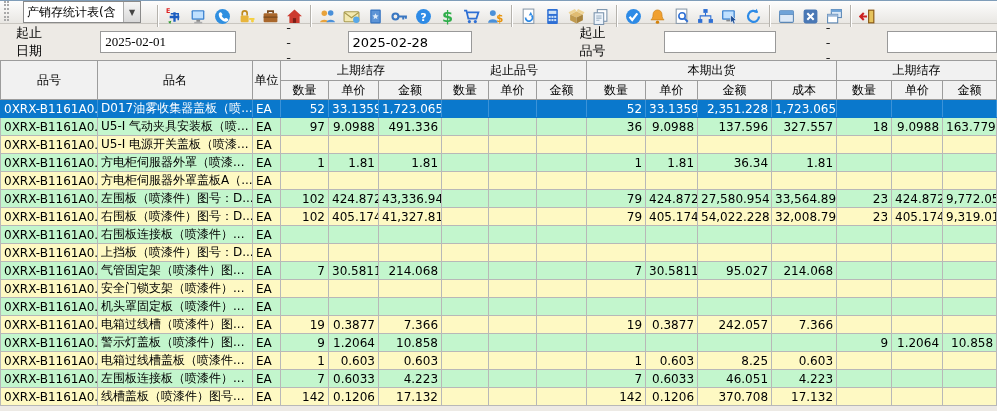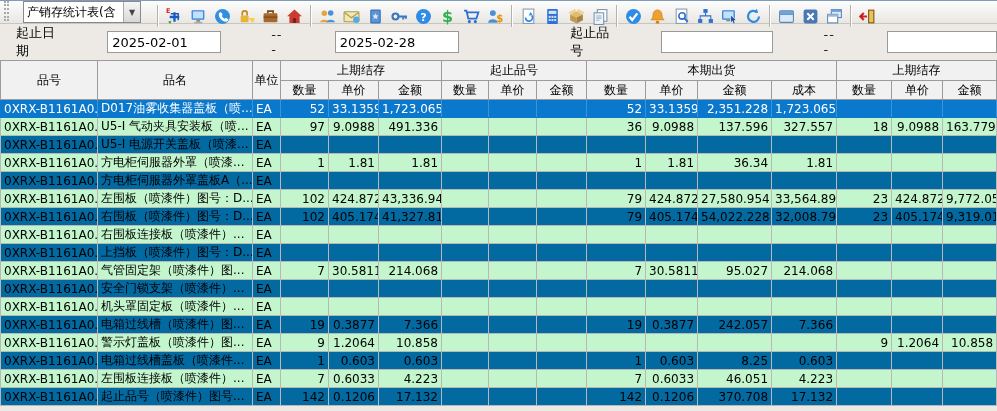--- a/index.html
+++ b/index.html
@@ -44,25 +44,25 @@
   
   .filterbar {
     height:36px; display:flex; align-items:center;
     background:#edeae5; padding-left:16px; font-size:13px;gap:44px;
   }
   .f-label { margin-right:6px; }
   .f-input {
     height:22px; border:1px solid #999; background:#fff; padding:0 4px;
     font-size:13px; font-family:inherit;
   }
-  .w1 { width:114px; } .w2 { width:124px; } .w3 { width:112px; } .w4 { width:110px; }
+  .w1 { width:136px;font-family:Liberation Serif, serif; } .w2 { width:124px; } .w3 { width:112px; } .w4 { width:110px; }
   .dashes { margin:0 6px; color:#222; letter-spacing:1px; }
   .gap { width:30px; }
   
-  table { border-collapse:collapse; table-layout:fixed; width:997px; background:#0369a1; }
+  table { border-collapse:collapse; table-layout:fixed; width:997px; background:#fef9c3; }
   th, td { border:1px solid #b8b8b8; overflow:hidden; white-space:nowrap; }
   thead th {
     background:#f1f1f1; border-color:#9c9c9c; font-weight:normal;
     text-align:center; font-size:12px;
   }
   .h-group { height:20px; }
   .h-sub   { height:19px;margin-top:8px; }
   tbody td { height:18px; padding:0 3px; font-size:12px; }
   td.num { text-align:right; }
   td.txt { text-align:left; }
@@ -634,21 +634,21 @@
         <td class="num">7</td>
         <td class="num">0.6033</td>
         <td class="num">46.051</td>
         <td class="num">4.223</td>
         <td class="num"></td>
         <td class="num"></td>
         <td class="num"></td>
       </tr>
       <tr>
         <td class="txt">0XRX-B1161A0...</td>
-        <td class="txt">起止品号（喷漆件）图号...</td>
+        <td class="txt">线槽盖板（喷漆件）图号...</td>
         <td class="txt">EA</td>
         <td class="num">142</td>
         <td class="num">0.1206</td>
         <td class="num">17.132</td>
         <td class="num"></td>
         <td class="num"></td>
         <td class="num"></td>
         <td class="num">142</td>
         <td class="num">0.1206</td>
         <td class="num">370.708</td>

